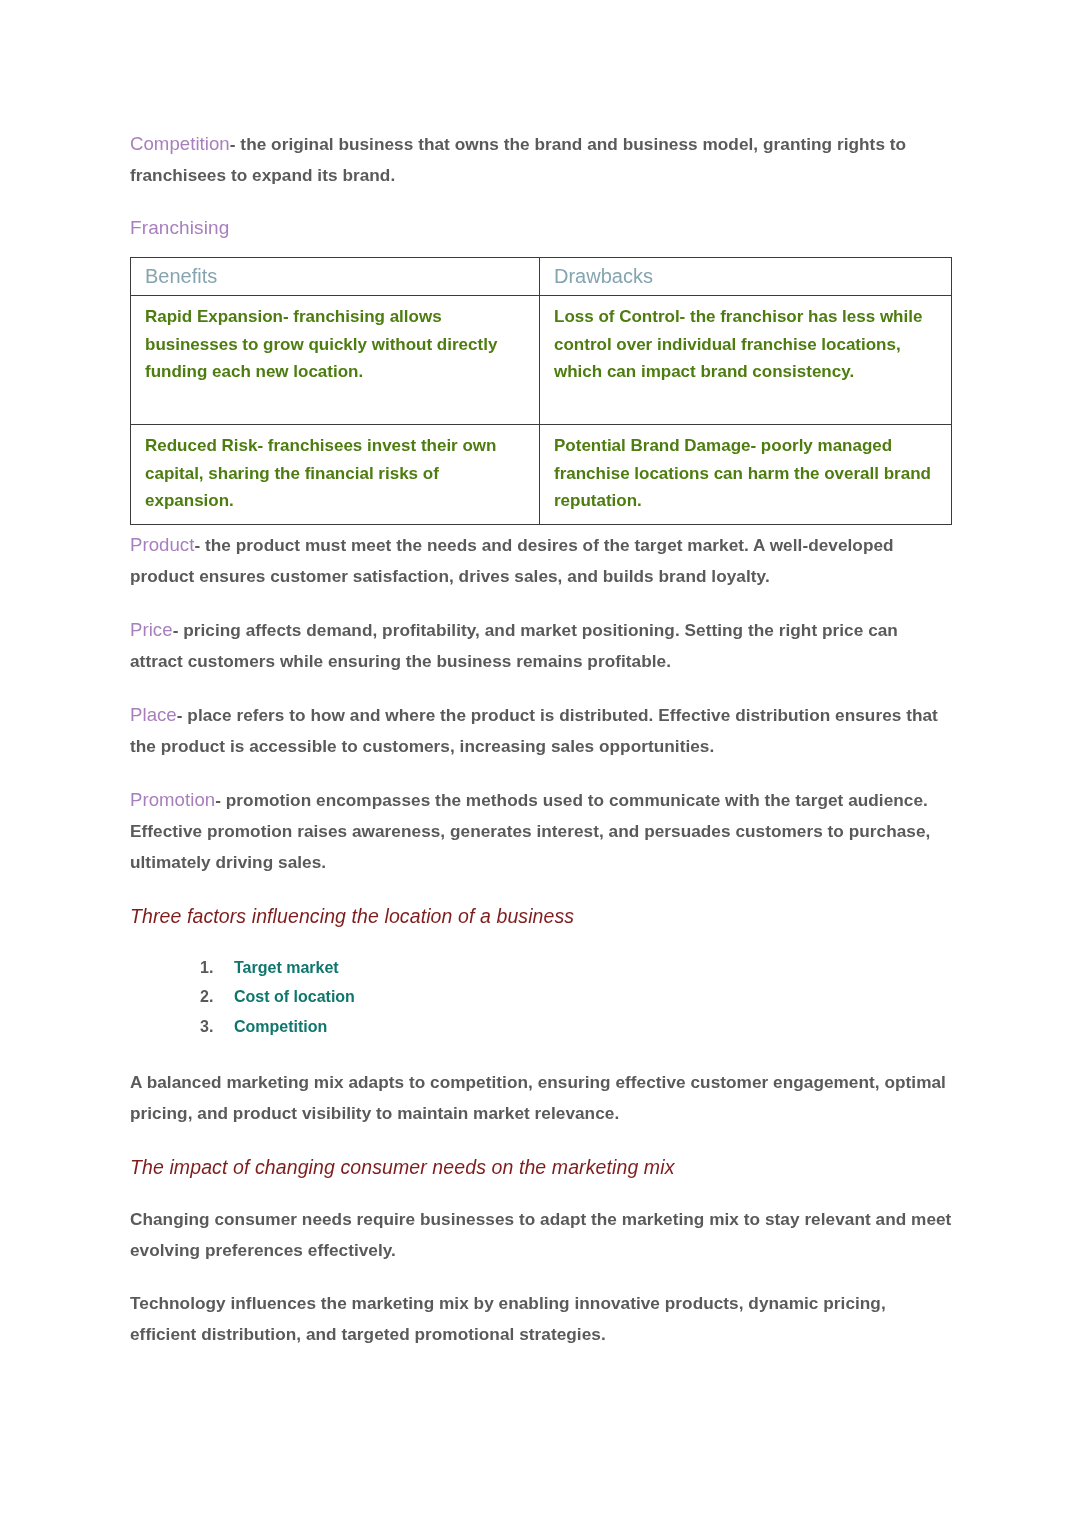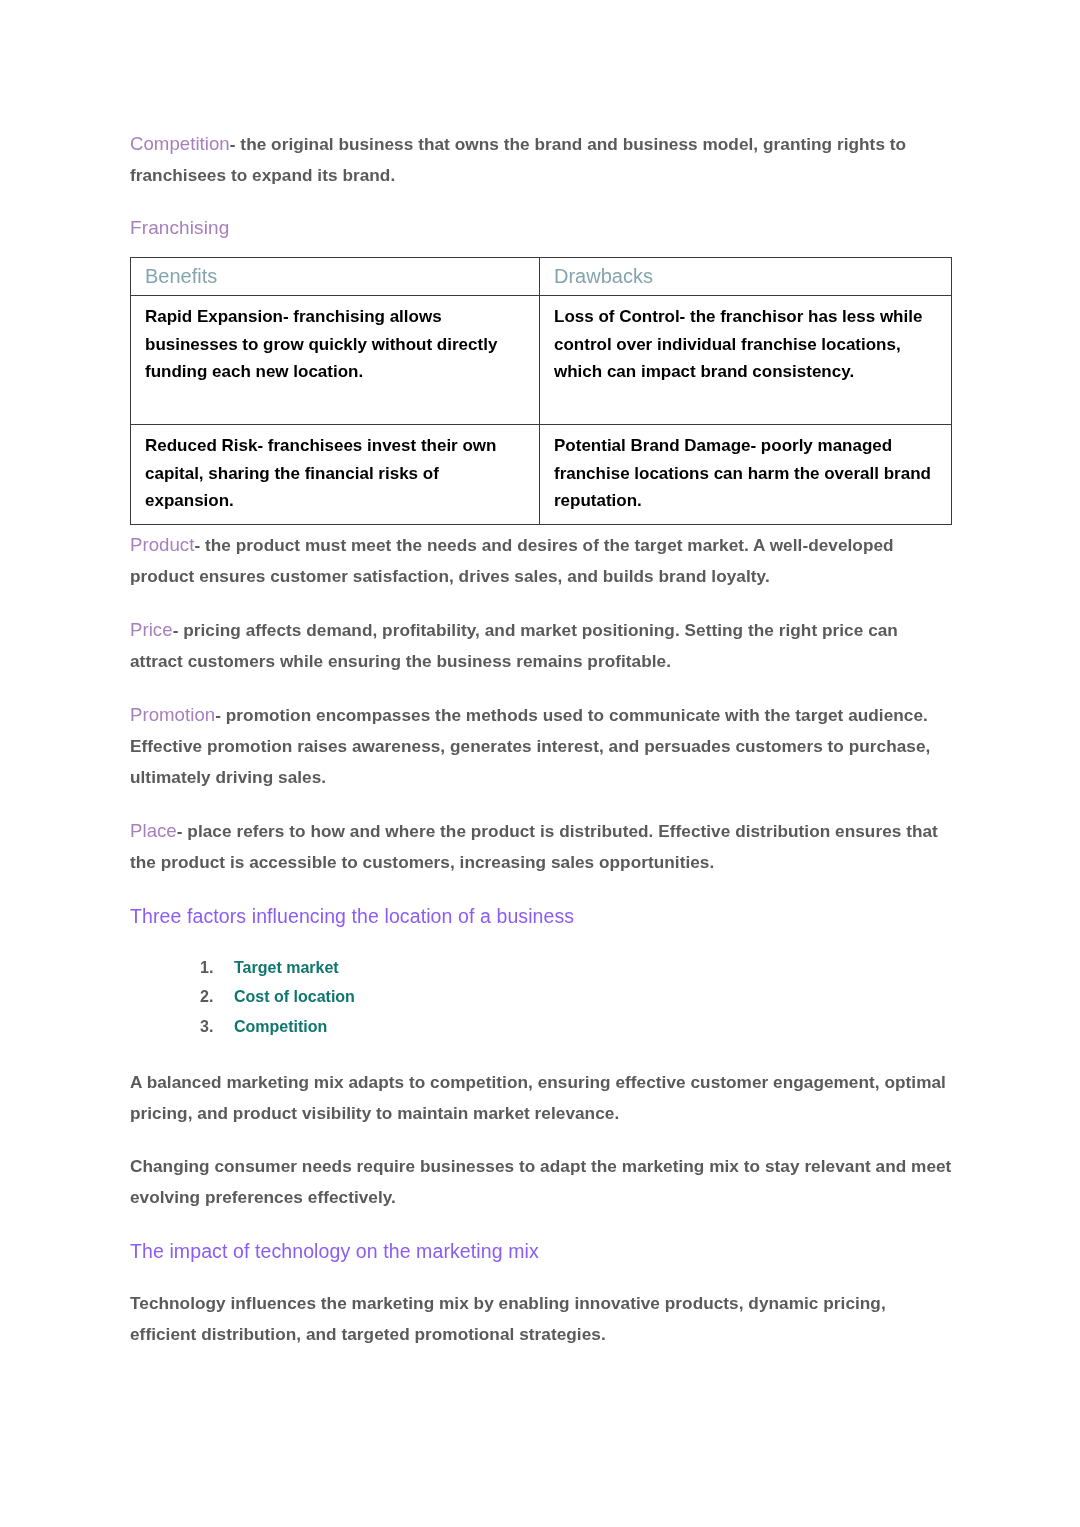--- a/index.html
+++ b/index.html
@@ -44,23 +44,24 @@
     font-size: 19px;
     font-weight: 500;
     color: #a87fbd;
     line-height: 30px;
     letter-spacing: 0.1px;
   }
   h2.heading-teal {
     margin: 0 0 20px 0;
     font-size: 19.5px;
     font-weight: 500;
-    color: #8b5cf6;
+    color: #7f1d1d;
     line-height: 33px;
     letter-spacing: 0.1px;
+    font-style: italic;
   }
 
   
   table.fr-table {
     border-collapse: collapse;
     width: 821px;
     margin: 0 0 4px 0;
     table-layout: fixed;
   }
   table.fr-table td,
@@ -76,21 +77,21 @@
     font-size: 20px;
     font-weight: 500;
     color: #84a4b0;
     line-height: 26px;
     padding-top: 5px;
     padding-bottom: 6px;
   }
   table.fr-table td {
     font-size: 17px;
     font-weight: 600;
-    color: #000000;
+    color: #4d7c0f;
     line-height: 27.5px;
   }
   tr.row-tall td { height: 112px; }
 
   
   ol.factors {
     margin: 0 0 26px 0;
     padding: 0 0 0 70px;
     list-style: none;
     counter-reset: fitem;
@@ -143,34 +144,34 @@
           <td>Reduced Risk- franchisees invest their own capital, sharing the financial risks of expansion.</td>
           <td>Potential Brand Damage- poorly managed franchise locations can harm the overall brand reputation.</td>
         </tr>
       </tbody>
     </table>
 
     <p class="para"><span class="lead-purple">Product</span><span>- the product must meet the needs and desires of the target market. A well-developed product ensures customer satisfaction, drives sales, and builds brand loyalty.</span></p>
 
     <p class="para"><span class="lead-purple">Price</span><span>- pricing affects demand, profitability, and market positioning. Setting the right price can attract customers while ensuring the business remains profitable.</span></p>
 
+    <p class="para"><span class="lead-purple">Place</span><span>- place refers to how and where the product is distributed. Effective distribution ensures that the product is accessible to customers, increasing sales opportunities.</span></p>
+
     <p class="para"><span class="lead-purple">Promotion</span><span>- promotion encompasses the methods used to communicate with the target audience. Effective promotion raises awareness, generates interest, and persuades customers to purchase, ultimately driving sales.</span></p>
-
-    <p class="para"><span class="lead-purple">Place</span><span>- place refers to how and where the product is distributed. Effective distribution ensures that the product is accessible to customers, increasing sales opportunities.</span></p>
 
     <h2 class="heading-teal">Three factors influencing the location of a business</h2>
 
     <ol class="factors">
       <li>Target market</li>
       <li>Cost of location</li>
       <li>Competition</li>
     </ol>
 
     <p class="para">A balanced marketing mix adapts to competition, ensuring effective customer engagement, optimal pricing, and product visibility to maintain market relevance.</p>
 
+    <h2 class="heading-teal">The impact of changing consumer needs on the marketing mix</h2>
     <p class="para">Changing consumer needs require businesses to adapt the marketing mix to stay relevant and meet evolving preferences effectively.</p>
 
-    <h2 class="heading-teal">The impact of technology on the marketing mix</h2>
     <p class="para">Technology influences the marketing mix by enabling innovative products, dynamic pricing, efficient distribution, and targeted promotional strategies.</p>
 
 
   </div>
 </div>
 
 </body></html>

